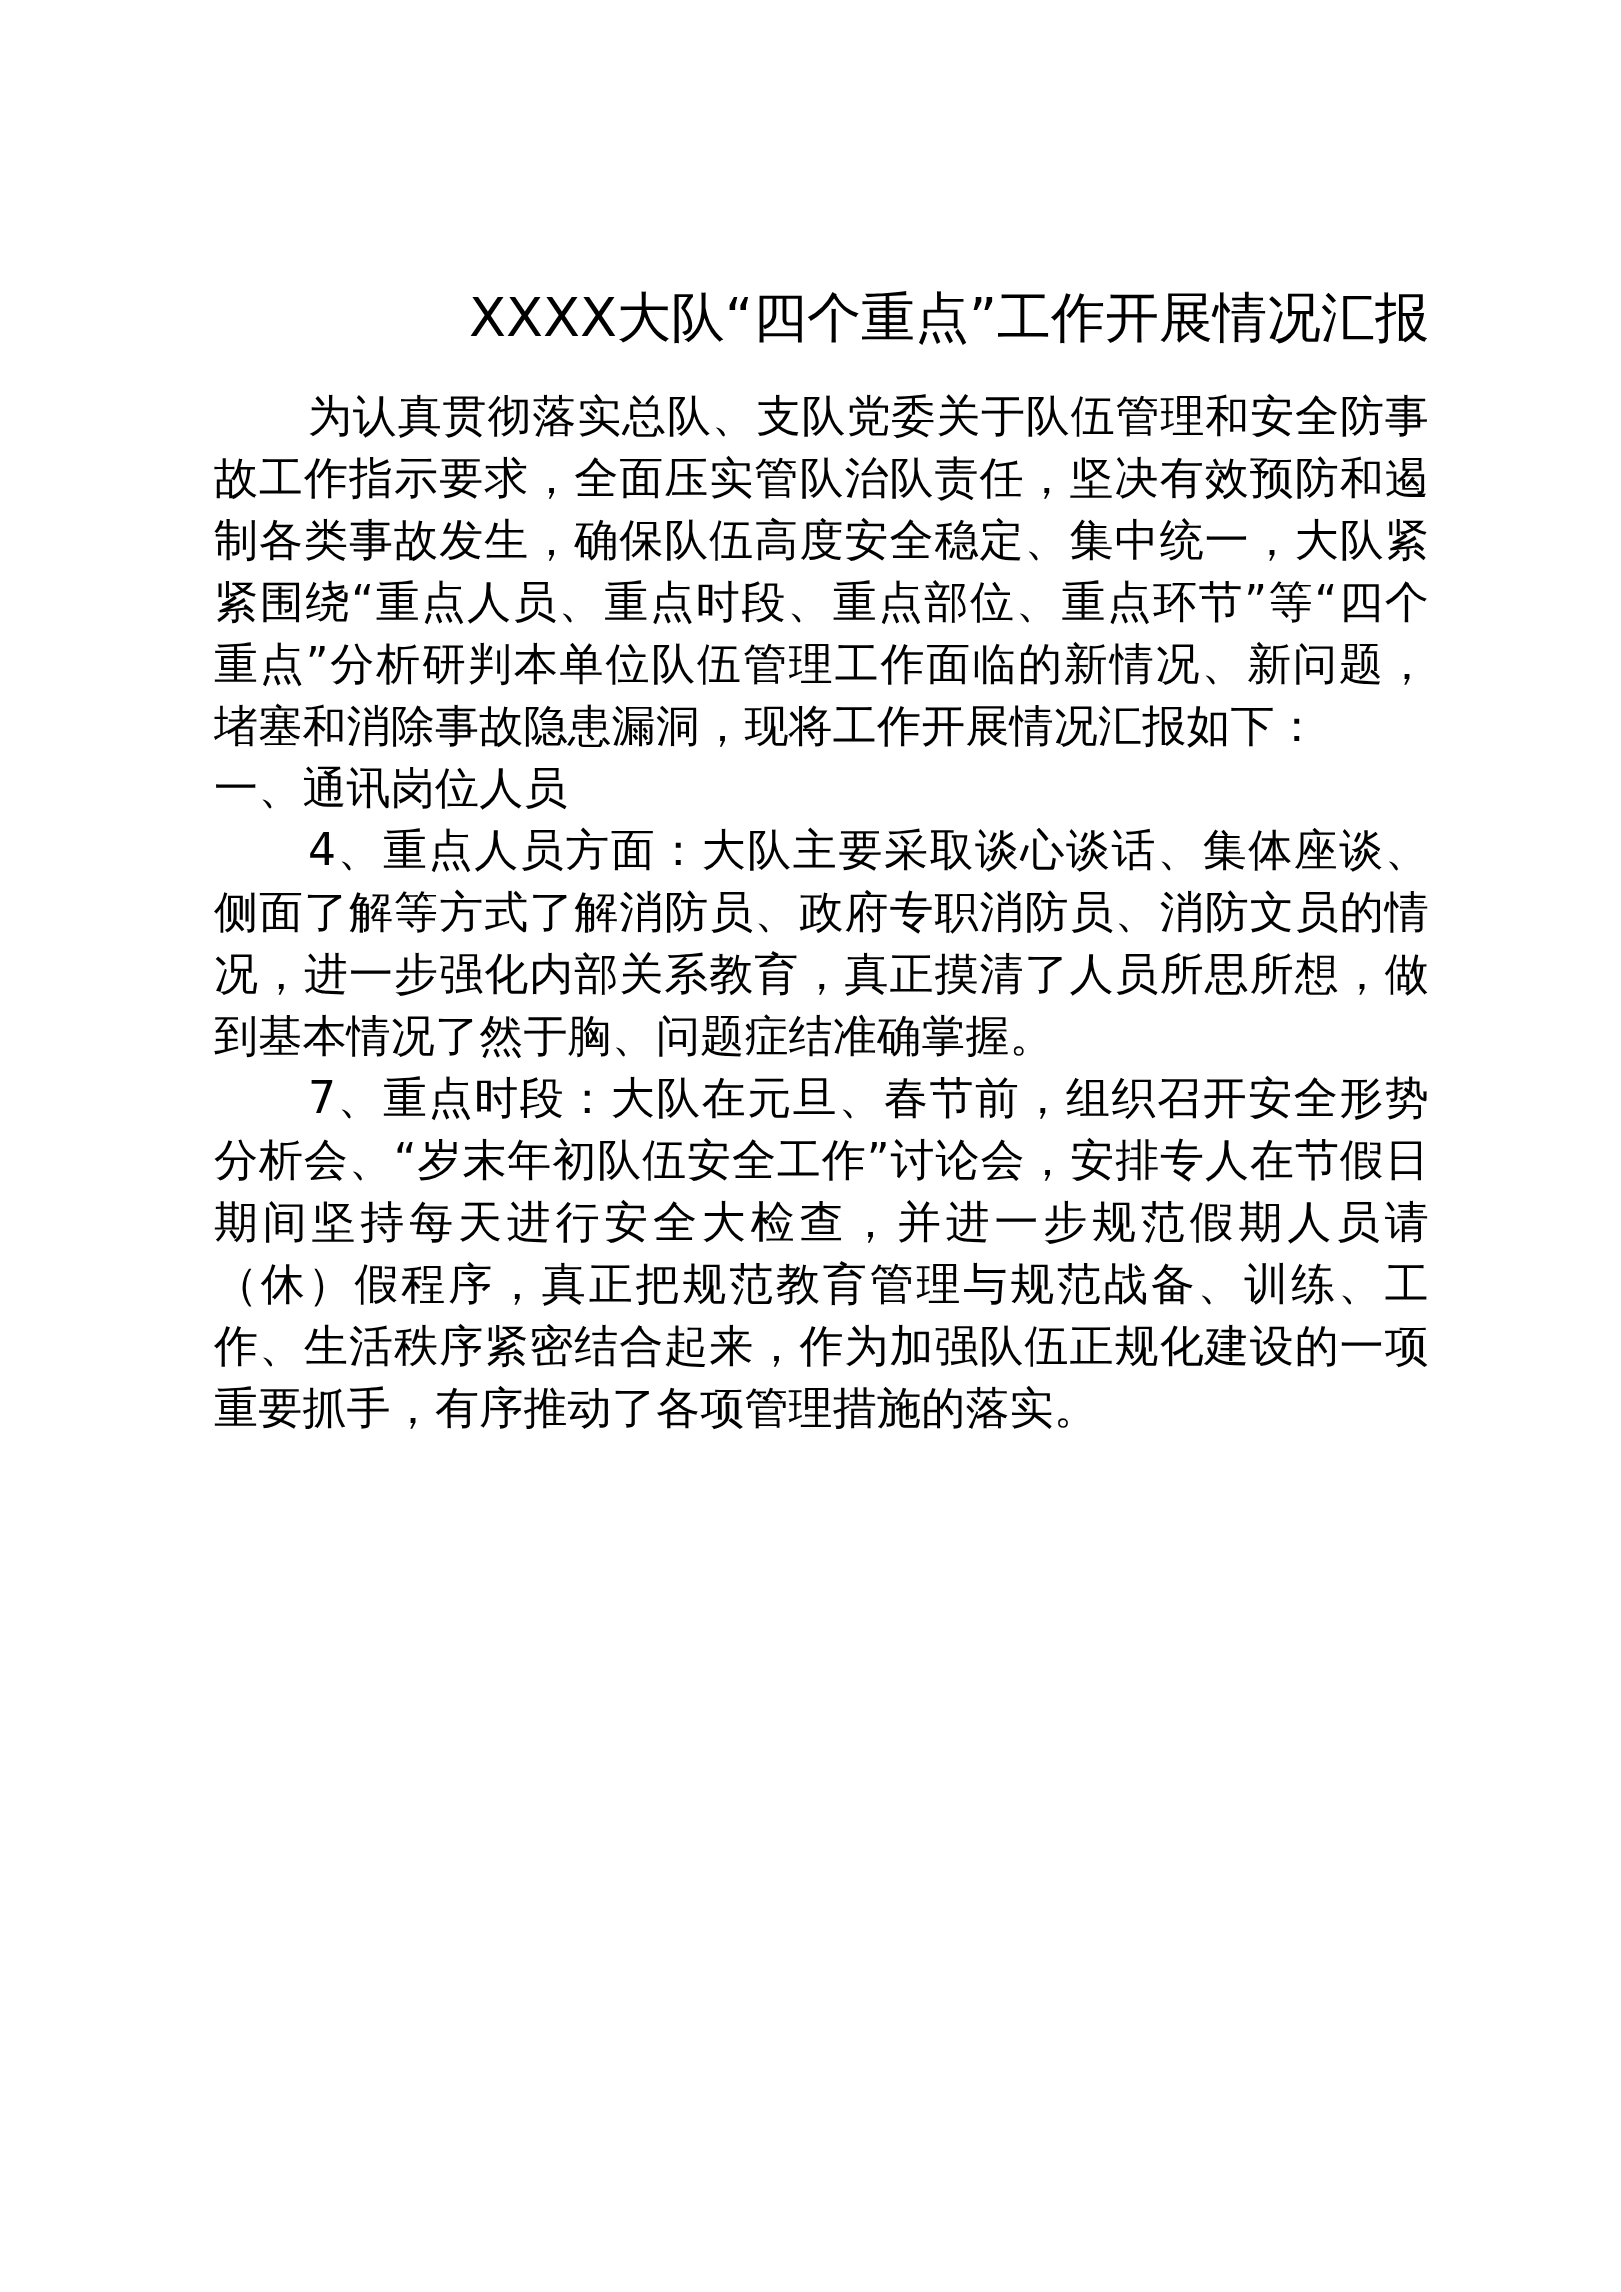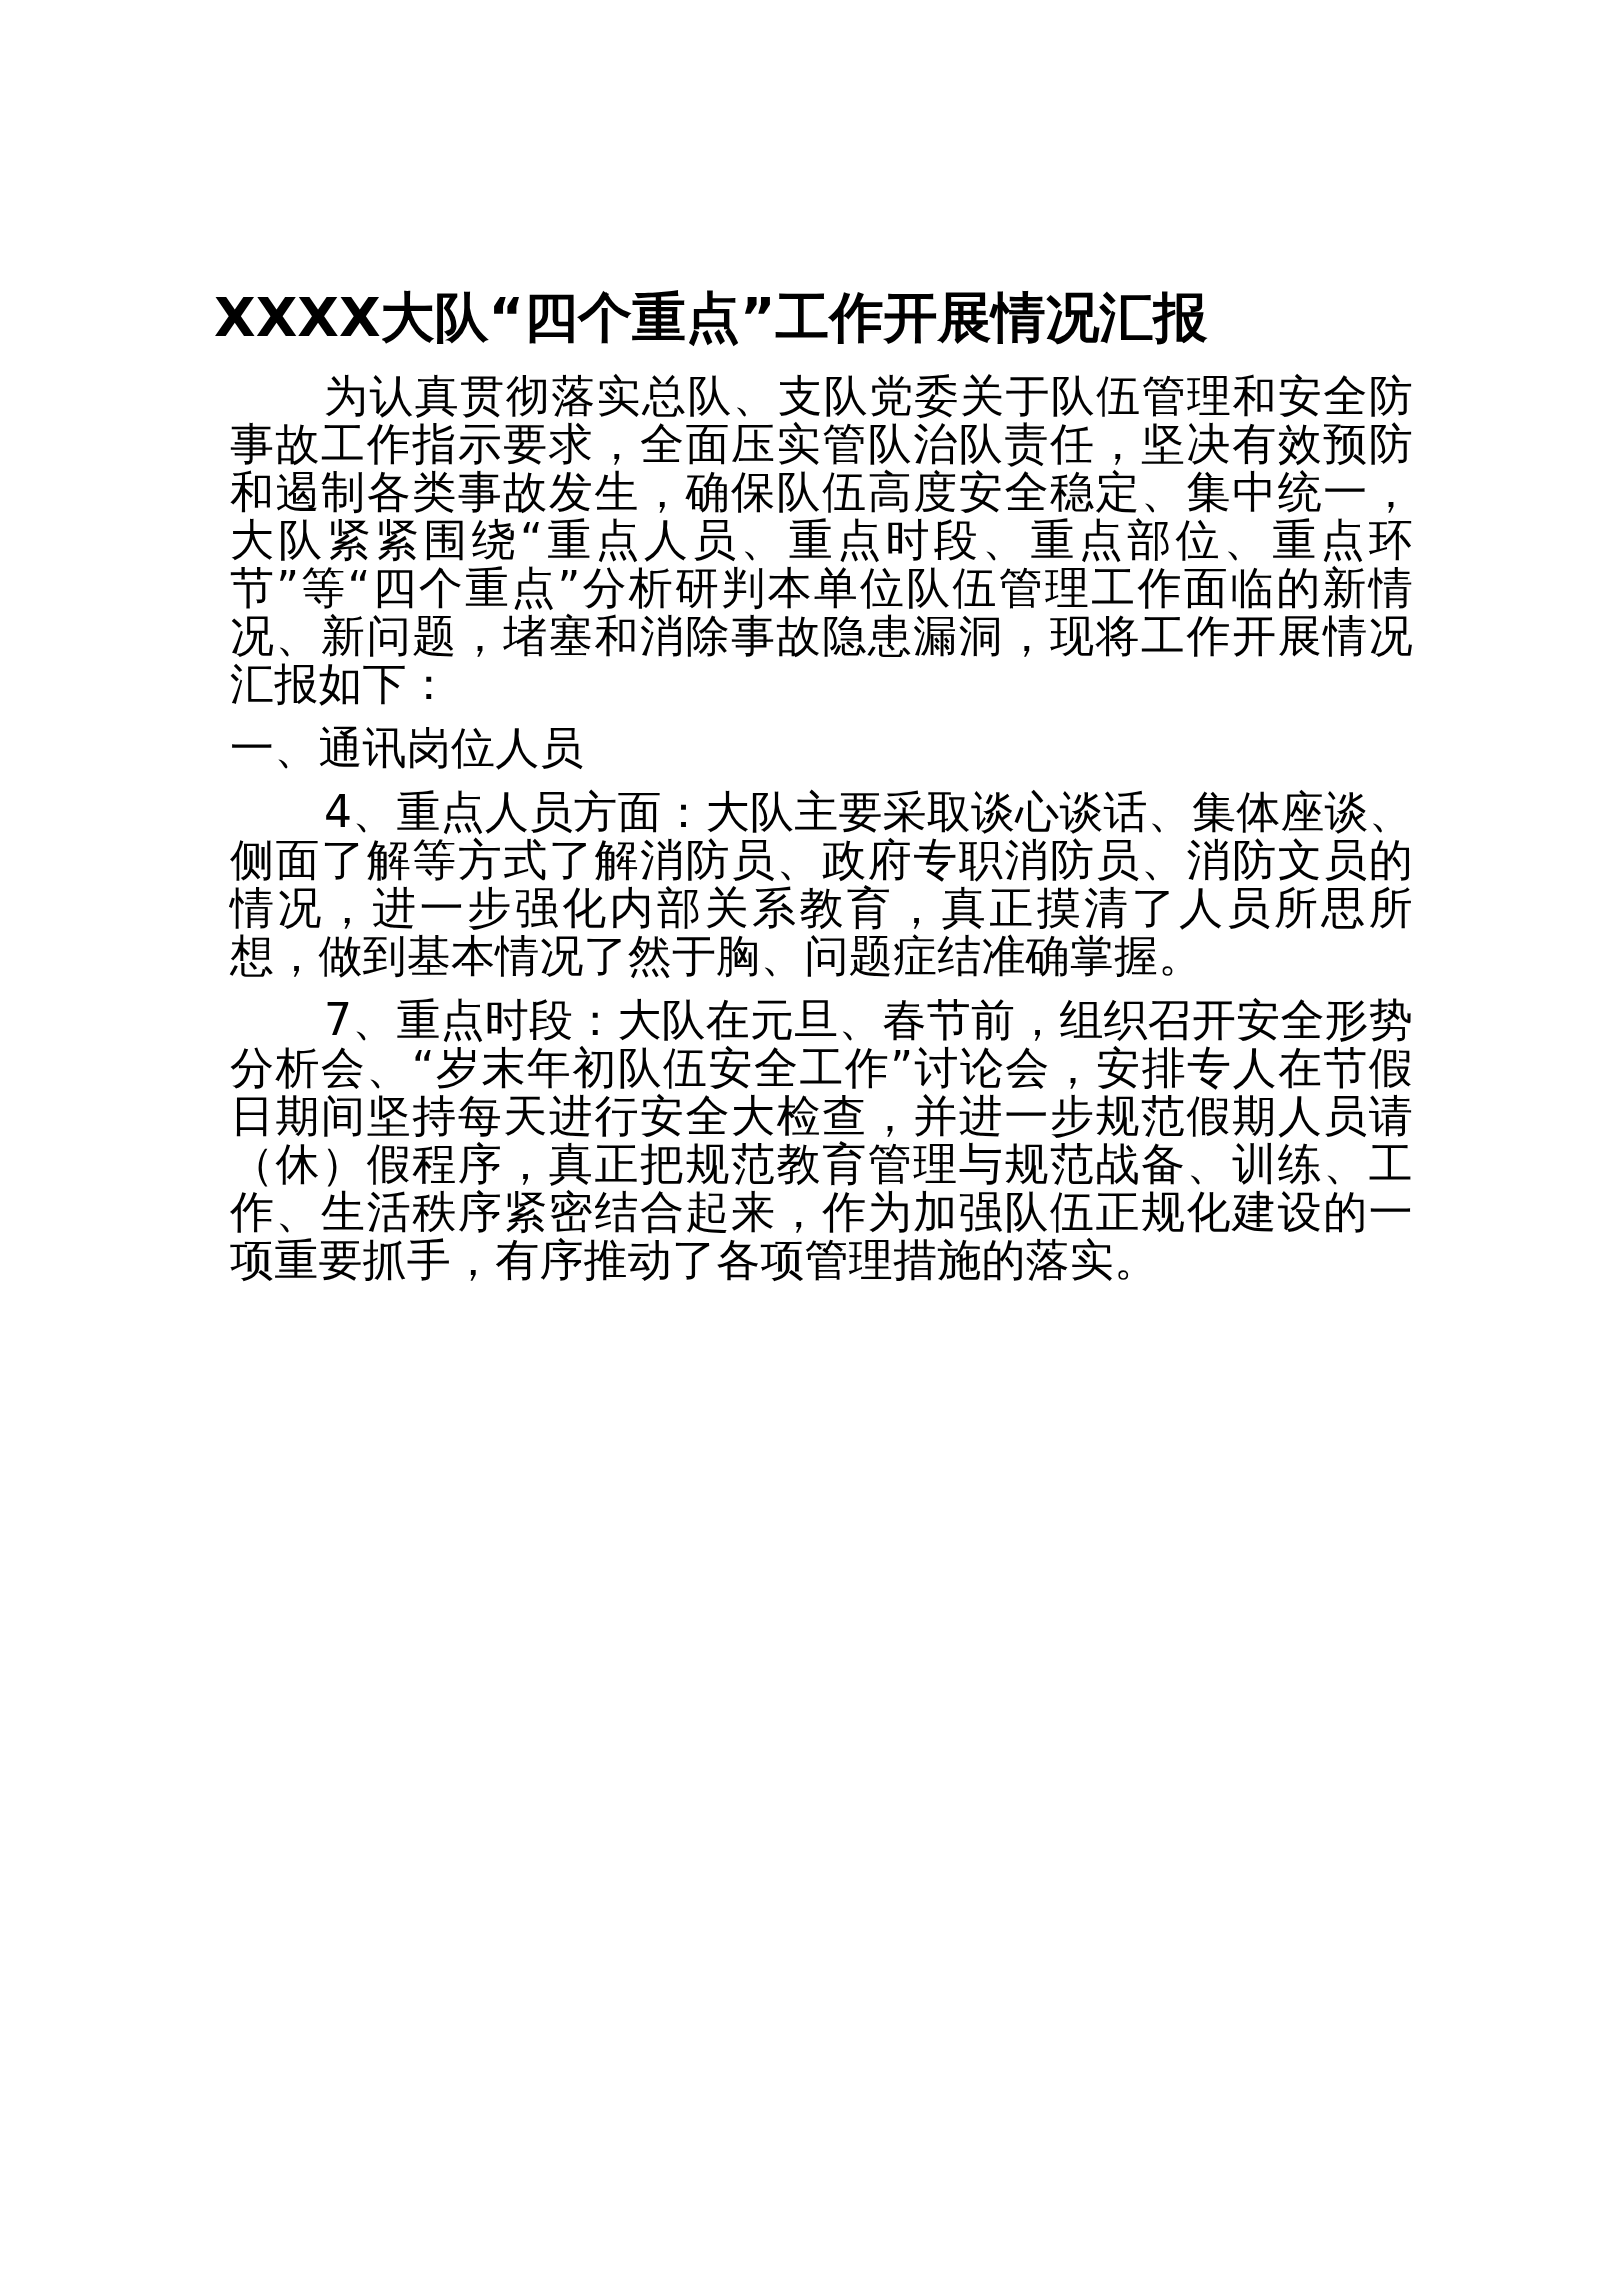--- a/index.html
+++ b/index.html
@@ -22,33 +22,33 @@
   }
   .content {
     position: absolute;
     left: 214px;
     top: 280px;
     width: 1215px;
   }
   .doc-title {
     font-size: 54px;
     line-height: 76px;
-    font-weight: 700;
-    text-align: left;
+    font-weight: 400;
+    text-align: right;
     letter-spacing: 0px;
-    margin: 0 0 16px 0;
+    margin: 0 0 29px 0;
     white-space: nowrap;
   }
   .para {
     font-size: 44px;
-    line-height: 48px;
+    line-height: 62px;
     text-align: justify;
     text-justify: inter-ideograph;
     text-align-last: left;
-    margin: 16px;
+    margin: 0;
     letter-spacing: 0.2px;
     word-break: break-all;
   }
   .para.indent {
     text-indent: 94px;
   }
   .para.noindent {
     text-indent: 0;
   }
 </style>

